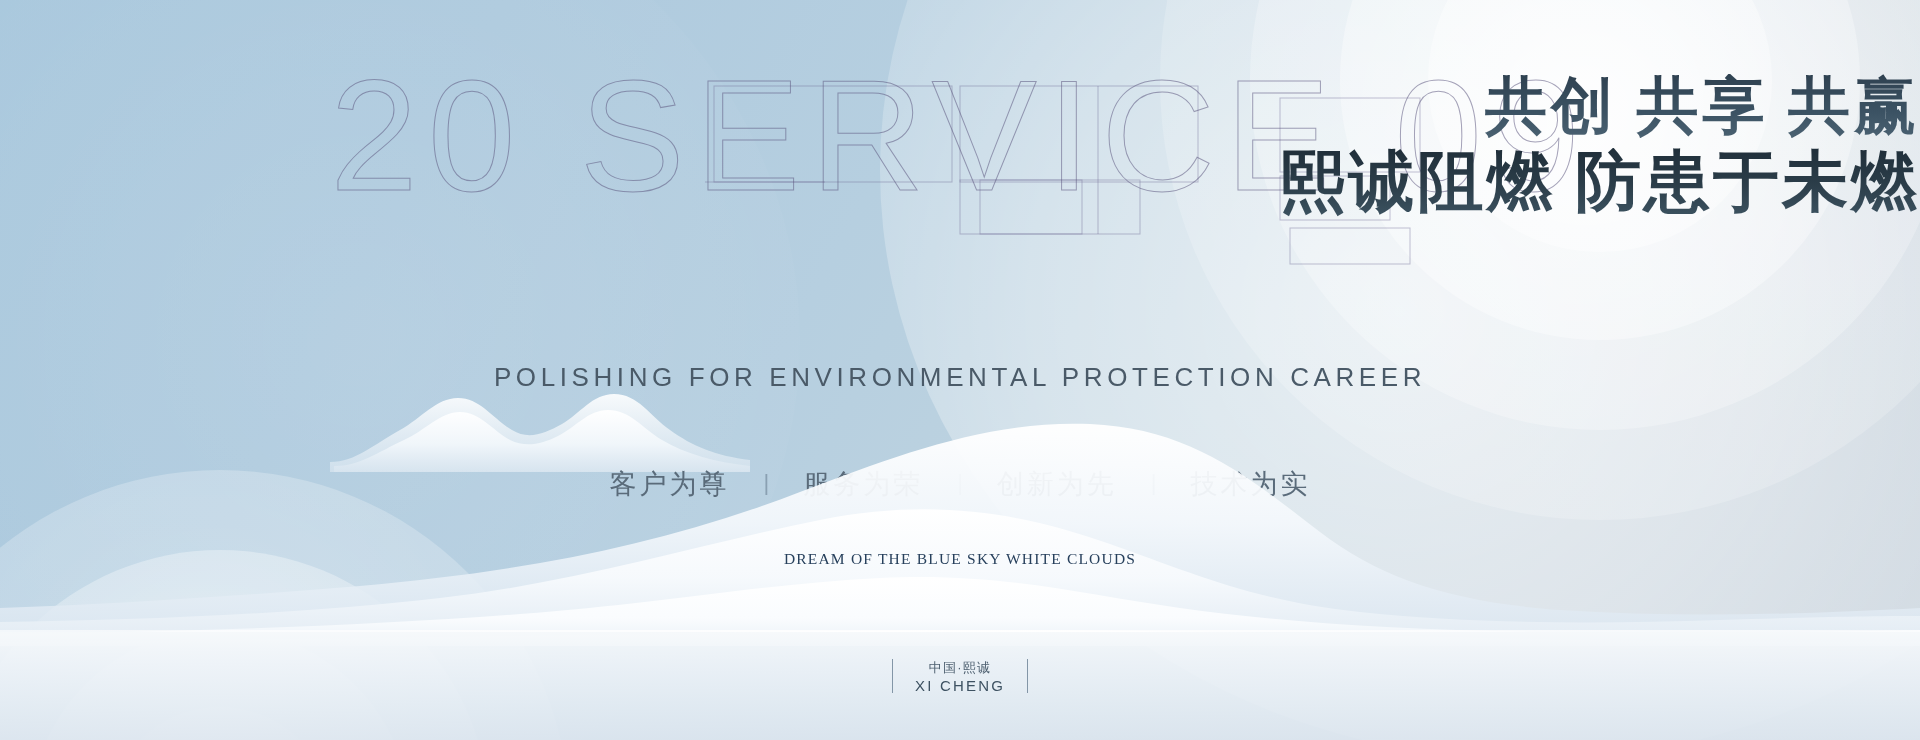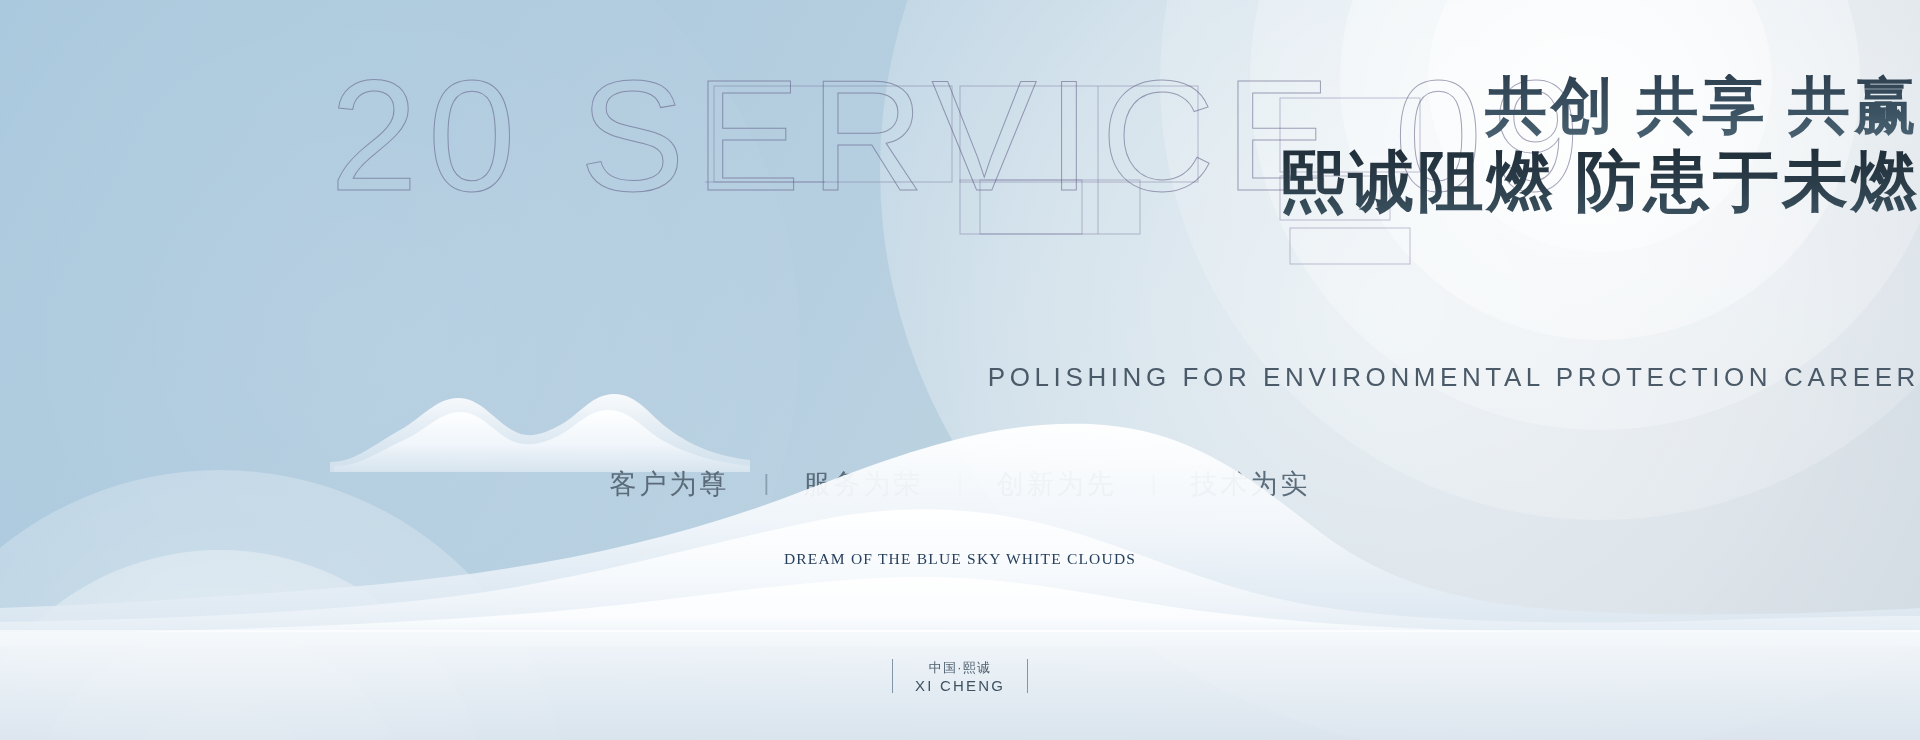--- a/index.html
+++ b/index.html
@@ -113,21 +113,21 @@
     margin-top:10px;
     font-size:66px; font-weight:700; letter-spacing:3px;
     background:linear-gradient(180deg,#202f3a 0%,#2b3d49 52%,#3c5260 100%);
     -webkit-background-clip:text; background-clip:text;
     color:transparent;
     margin-left:6px;
   }
 
   
   .tagline {
-    position:absolute; left:0; right:0; top:362px; text-align:right;
+    position:absolute; left:0; right:0; top:362px; text-align:center;
     font-size:26px; letter-spacing:4.6px; font-weight:400;
     color:#4a5a68;
     white-space:nowrap;
   }
 
   
   .values {
     position:absolute; left:0; right:0; top:466px;
     display:flex; justify-content:center; align-items:center;
     gap:8px; white-space:nowrap;

